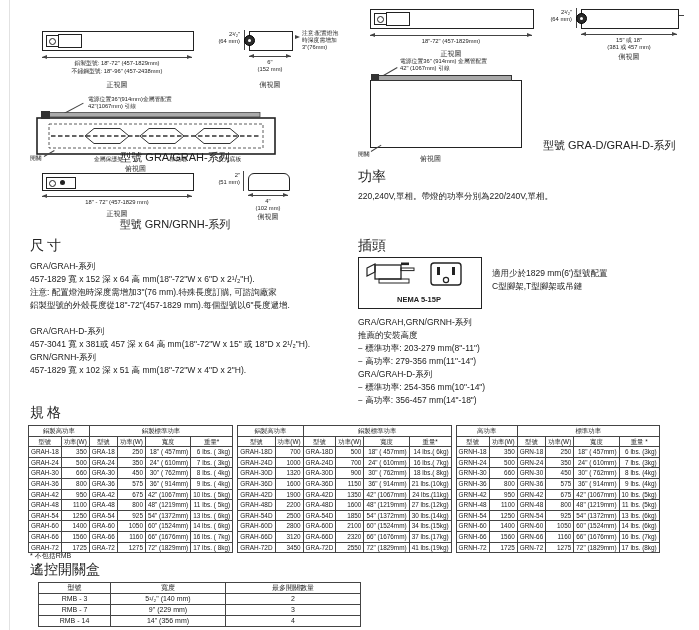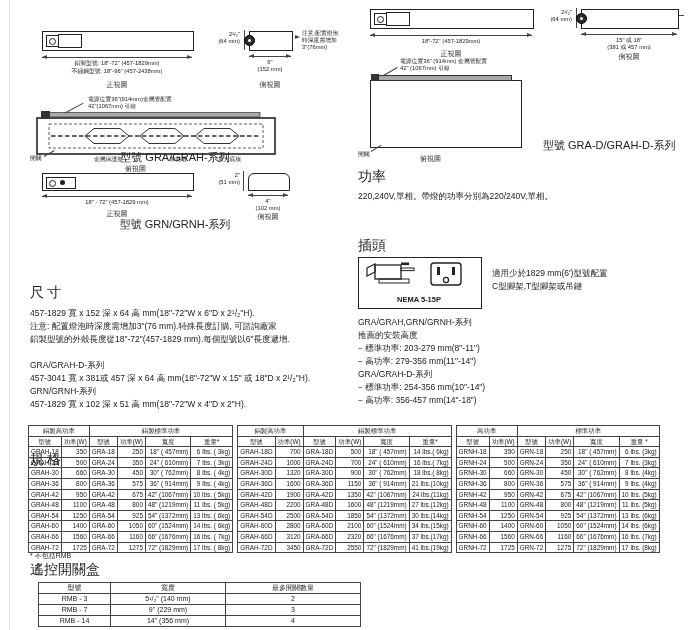--- a/index.html
+++ b/index.html
@@ -3,21 +3,21 @@
 <meta charset="utf-8">
 <style>
   html,body{margin:0;padding:0;}
   body{
     width:699px;height:630px;position:relative;background:#fff;
     font-family:"Liberation Sans","DejaVu Sans",sans-serif;color:#1a1a1a;
     overflow:hidden;
   }
   .abs{position:absolute;}
   .sec-title{font-size:14px;color:#222;}
-  .ls{letter-spacing:3px;margin-top:47px;}
+  .ls{letter-spacing:3px;}
   .body-txt{font-size:8.5px;line-height:13px;white-space:nowrap;}
   .tline{min-height:13px;}
   .small{font-size:5.8px;line-height:7px;color:#222;white-space:nowrap;}
   .mid{font-size:7px;color:#222;white-space:nowrap;}
   .series{font-size:11px;color:#222;white-space:nowrap;}
   
   .rect{position:absolute;border:1px solid #222;background:#fff;}
   .rect2{position:absolute;border:1.5px solid #222;background:#fff;}
   .dimline{position:absolute;height:0;border-top:1px solid #444;}
   .dimline::before,.dimline::after{content:'';position:absolute;top:-3px;width:0;height:0;
@@ -169,20 +169,21 @@
 </div>
 
 <div class="abs" style="left:358px;top:168px;">
   <div class="sec-title">功率</div>
   <div class="body-txt" style="margin-top:4px;">220,240V,單相。帶燈的功率分別為220/240V,單相。</div>
 </div>
 
 <div class="abs" style="left:30px;top:237px;width:335px;">
   <div class="sec-title ls">尺寸</div>
   <div class="body-txt" style="margin-top:5px;">
+      <div class="tline">GRA/GRAH-系列</div>
       <div class="tline">457-1829 寬 x 152 深 x 64 高 mm(18"-72"W x 6"D x 2¹/₂"H).</div>
       <div class="tline">注意: 配置燈泡時深度需增加3"(76 mm).特殊長度訂購, 可諮詢廠家</div>
       <div class="tline">鋁製型號的外殼長度從18"-72"(457-1829 mm).每個型號以6"長度遞增.</div>
       <div class="tline">&nbsp;</div>
       <div class="tline">GRA/GRAH-D-系列</div>
       <div class="tline">457-3041 寬 x 381或 457 深 x 64 高 mm(18"-72"W x 15" 或 18"D x 2¹/₂"H).</div>
       <div class="tline">GRN/GRNH-系列</div>
       <div class="tline">457-1829 寬 x 102 深 x 51 高 mm(18"-72"W x 4"D  x 2"H).</div>
     </div>
 </div>

